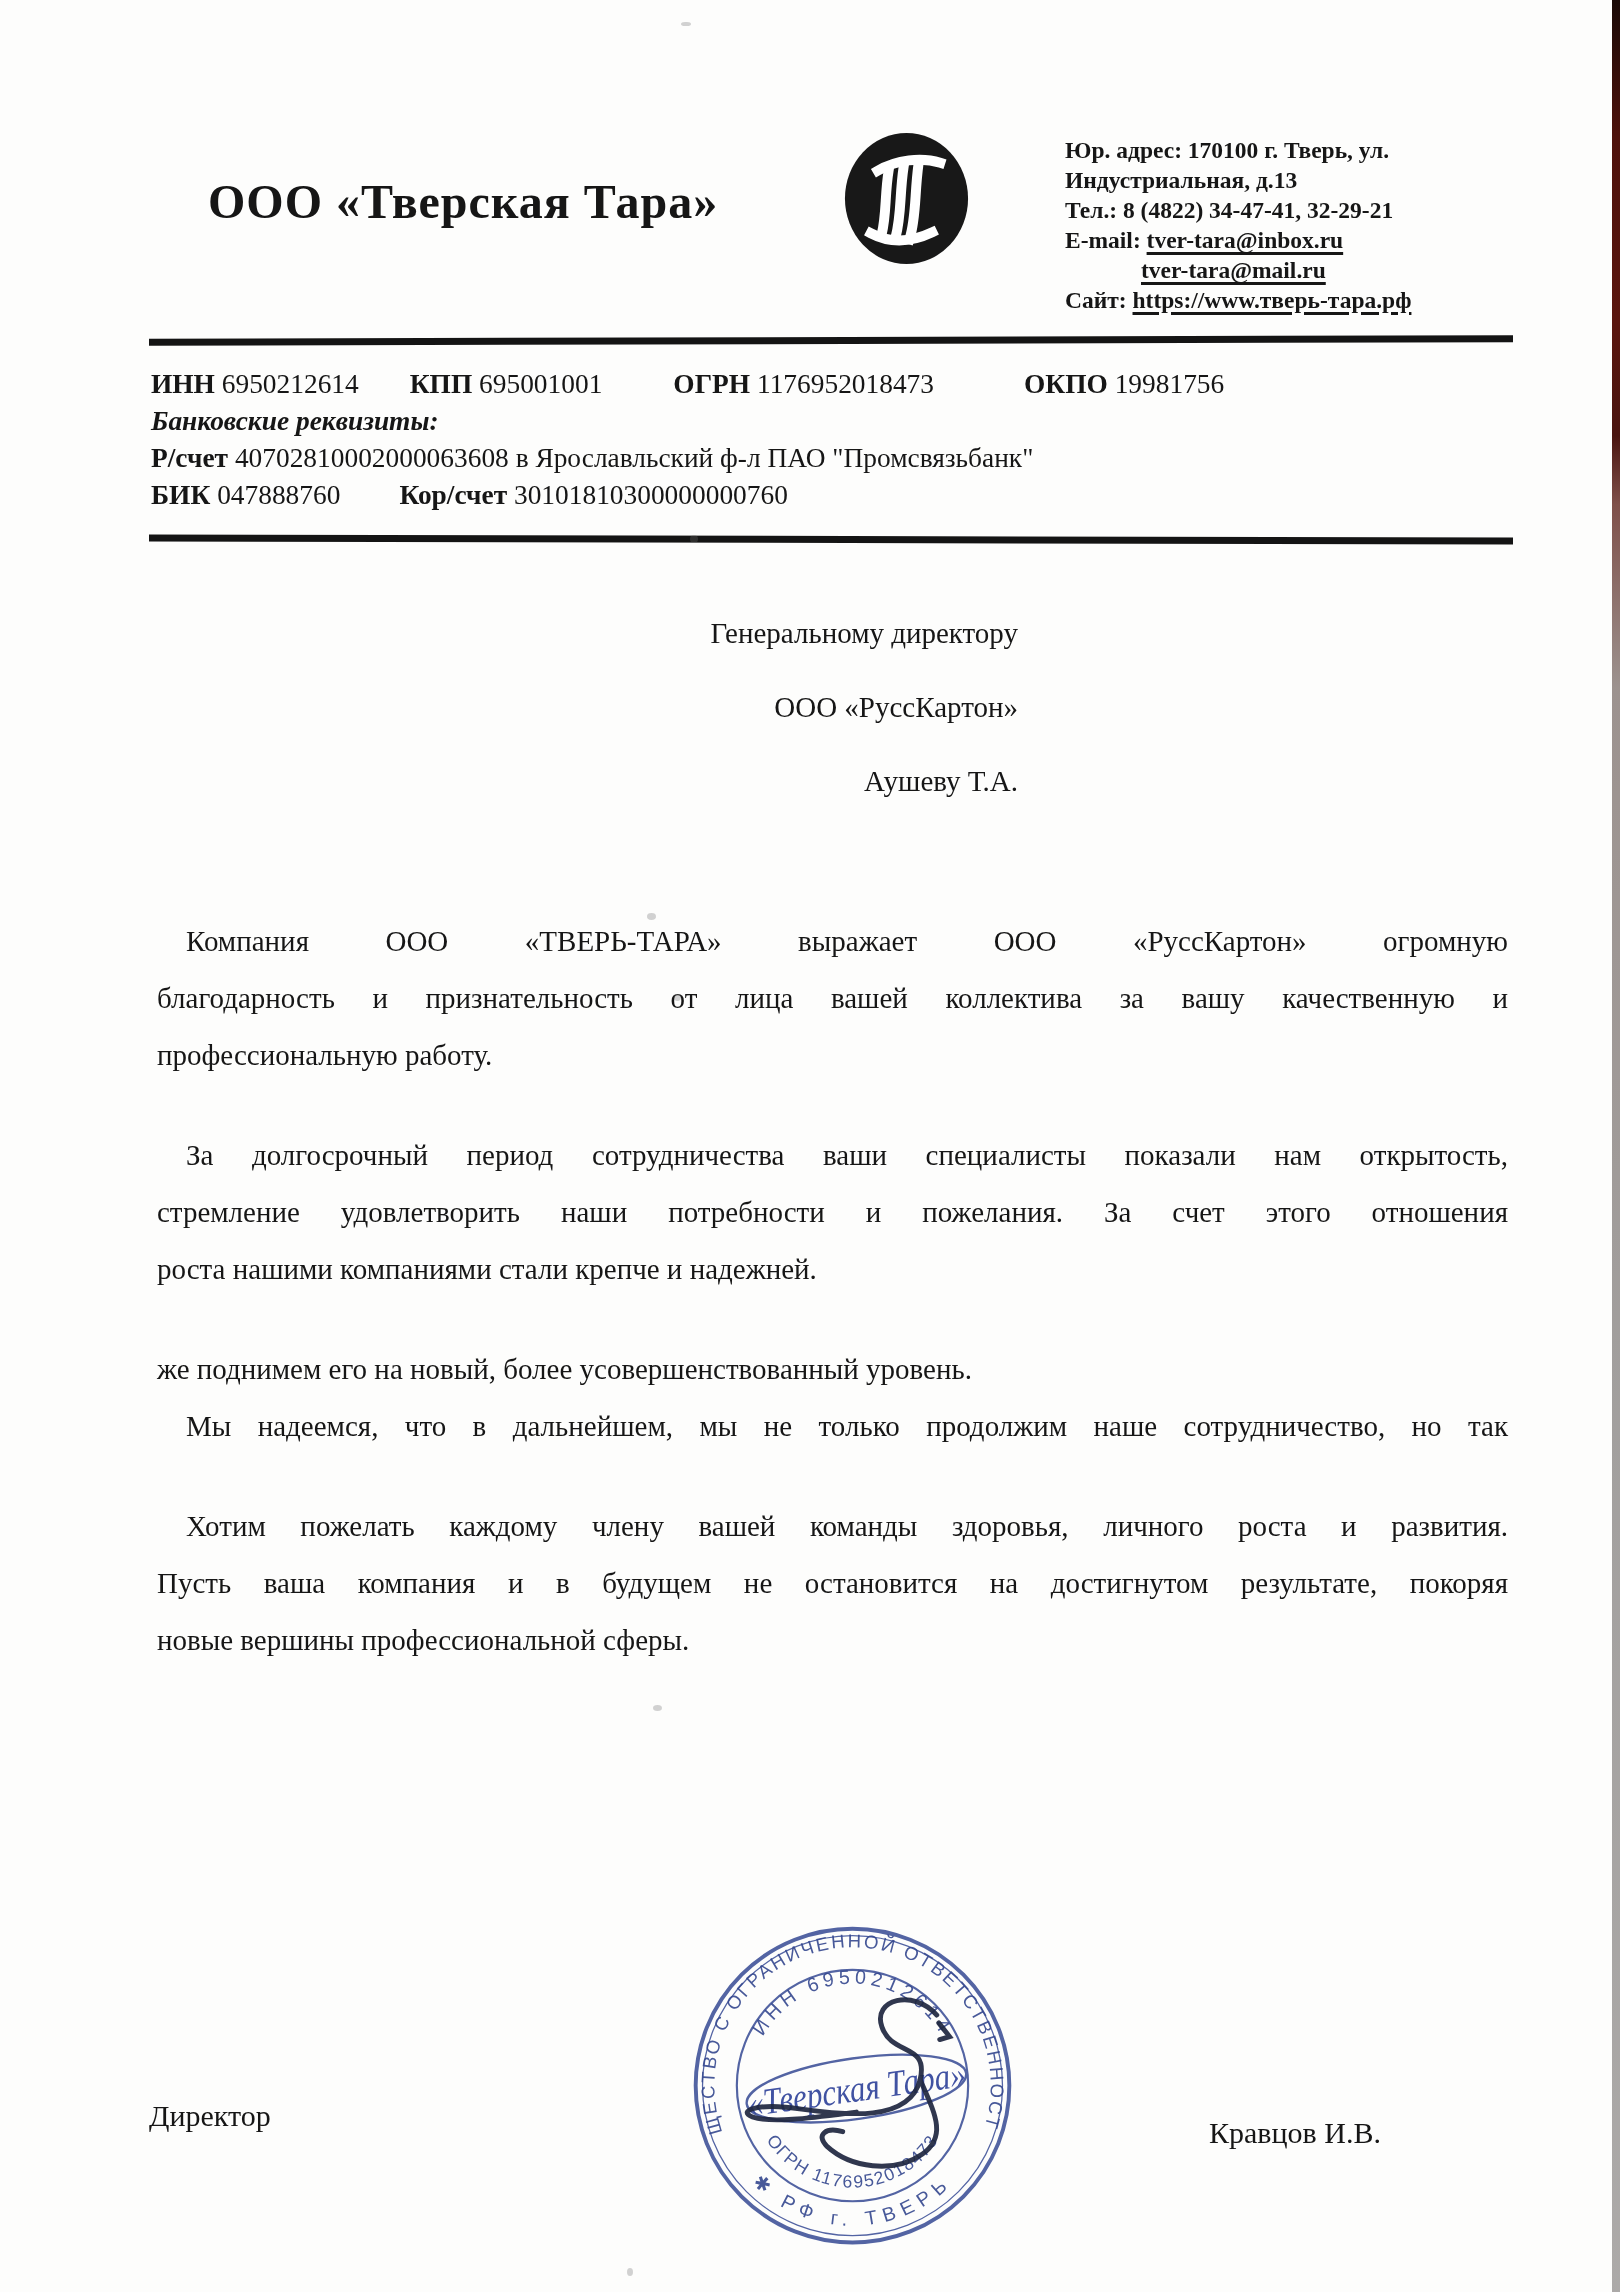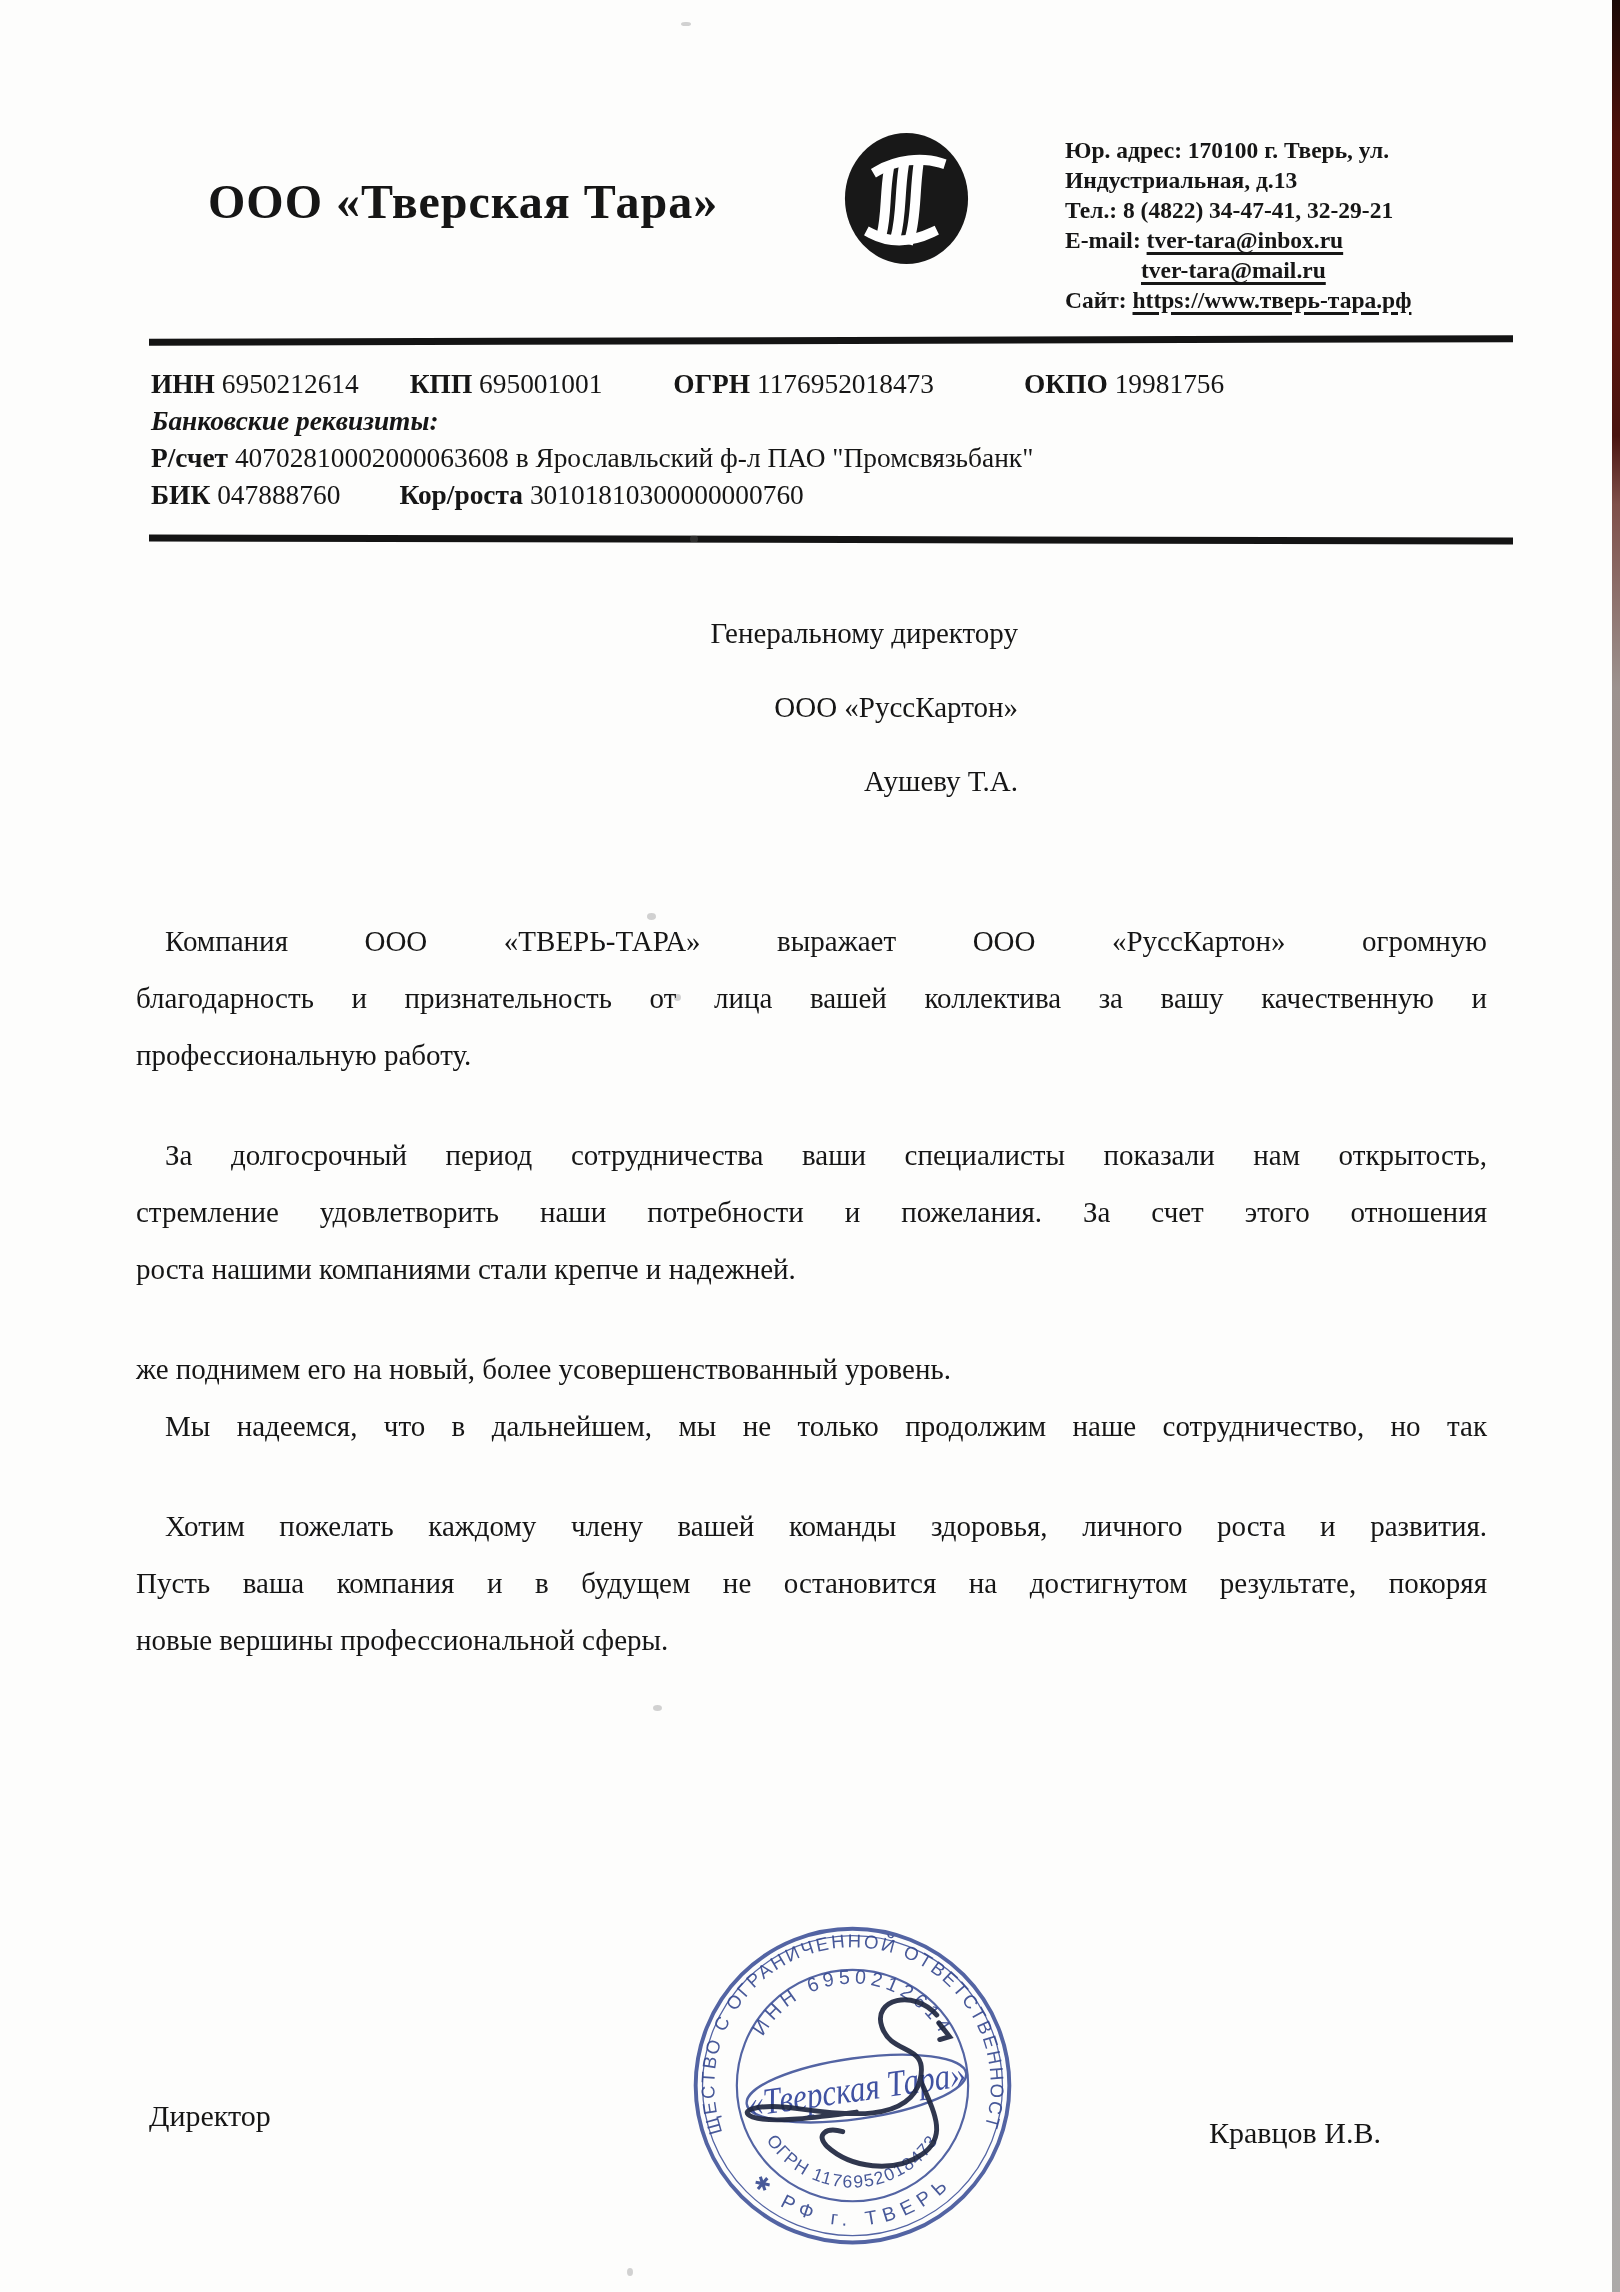--- a/index.html
+++ b/index.html
@@ -46,21 +46,21 @@
   .addressee{
     position:absolute;left:549px;top:614px;width:469px;
     text-align:right;font-size:29px;
   }
   .addressee div{line-height:39px;margin-bottom:35px;white-space:nowrap;}
   .greeting{
     position:absolute;left:392px;top:825px;width:970px;
     text-align:center;font-size:30px;white-space:nowrap;
   }
   
-  .letter-body{position:absolute;left:136px;top:913px;width:1351px;font-size:29px;}
+  .letter-body{position:absolute;left:157px;top:913px;width:1351px;font-size:29px;}
   .para{margin:0 0 43px 0;}
   .para .ln{line-height:57px;}
   .para .j{text-align:justify;text-align-last:justify;}
   .para .first{padding-left:29px;}
   
   .signer-role{position:absolute;left:149px;top:2099px;font-size:30px;}
   .signer-name{position:absolute;left:1209px;top:2094px;font-size:30px;white-space:nowrap;margin-top:22px;}
   .stamp-wrap{position:absolute;left:679px;top:1912px;width:347px;height:359px;}
   
   .scan-edge{
@@ -104,21 +104,21 @@
   <div class="rule top"></div>
 
   <div class="req req-line1">
     <b>ИНН</b>&nbsp;<span>6950212614</span><b class="g1">КПП</b>&nbsp;<span>695001001</span><b class="g2">ОГРН</b>&nbsp;<span>1176952018473</span><b class="g3">ОКПО</b>&nbsp;<span>19981756</span>
   </div>
   <div class="req req-line2">Банковские реквизиты:</div>
   <div class="req req-line3">
     <b>Р/счет</b>&nbsp;<span>40702810002000063608 в Ярославльский ф-л  ПАО "Промсвязьбанк"</span>
   </div>
   <div class="req req-line4">
-    <b>БИК</b>&nbsp;<span>047888760</span><b class="g1">Кор/роста</b>&nbsp;<span>30101810300000000760</span>
+    <b>БИК</b>&nbsp;<span>047888760</span><b class="g1">Кор/счет</b>&nbsp;<span>30101810300000000760</span>
   </div>
 
   <div class="rule bottom"></div>
 
   <div class="addressee">
     <div>Генеральному директору</div>
     <div>ООО «РуссКартон»</div>
     <div>Аушеву Т.А.</div>
   </div>
 

